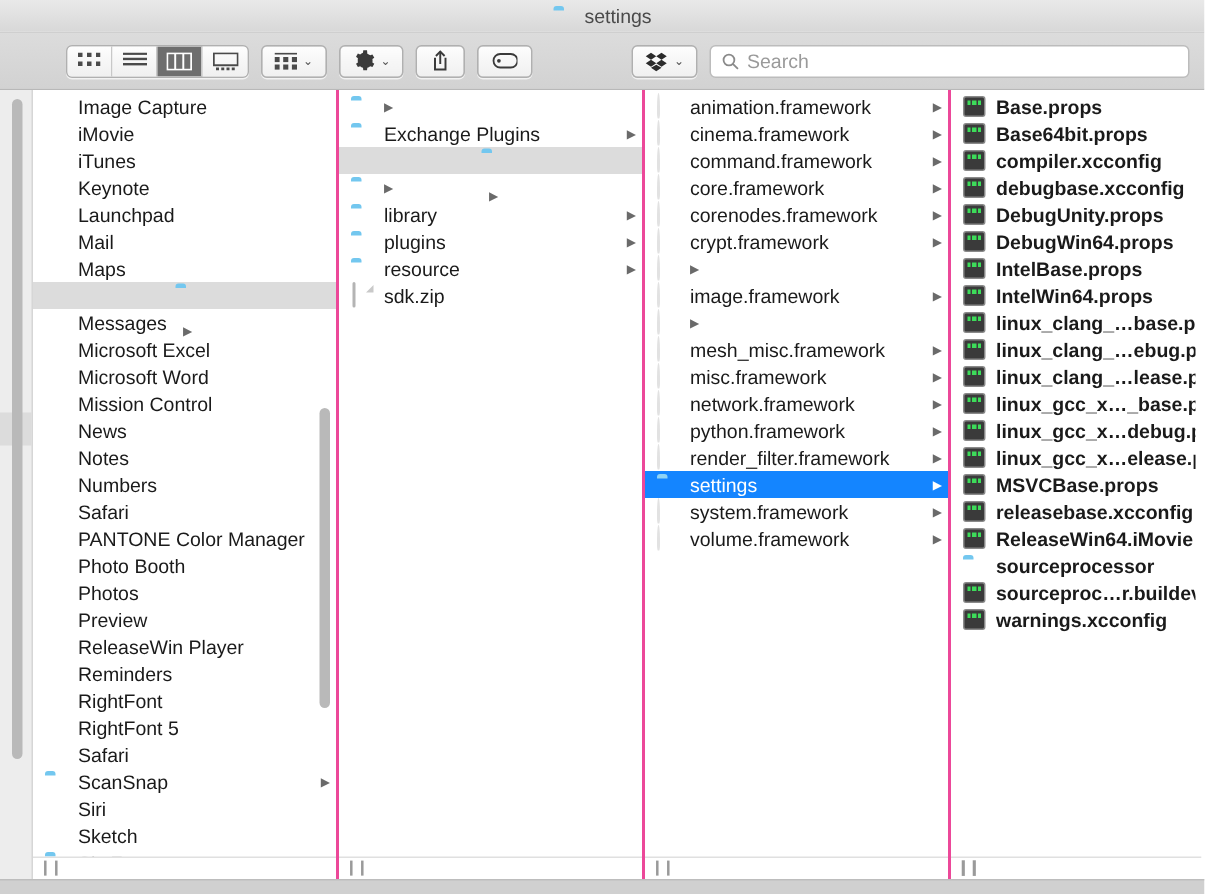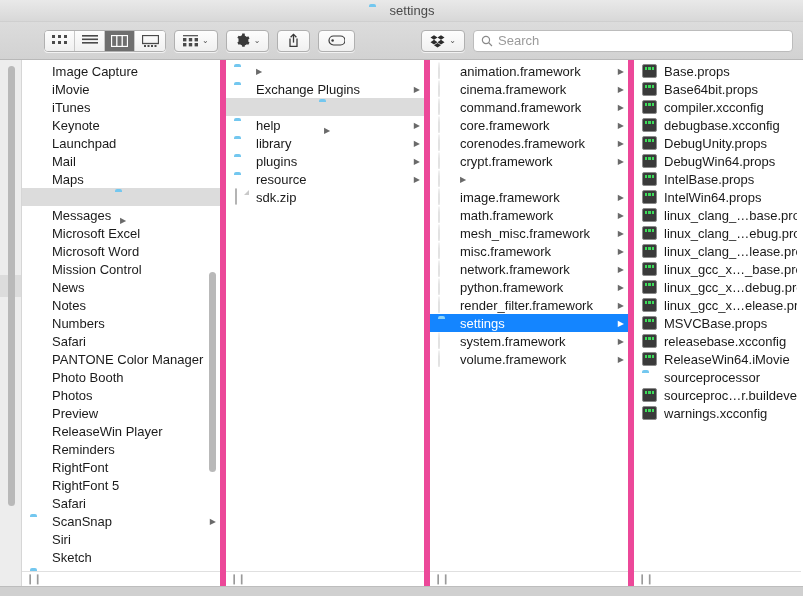--- a/index.html
+++ b/index.html
@@ -92,30 +92,30 @@
     position: relative;
     flex: 0 0 22px;
   }
   .partial-sel {
     position: absolute; left: 0; right: 0; top: 215px; height: 22px;
     background: #dcdcdc;
   }
 
   .col {
     position: relative;
-    border-right: 6px solid #ec4899;
+    border-right: 2px solid #ec4899;
     background: #fff;
     overflow: hidden;
     flex: 0 0 auto;
     display: flex; flex-direction: column;
   }
   .col-1 { width: 204px; }
   .col-2 { width: 204px; }
   .col-3 { width: 204px; }
-  .col-4 { width: 167px; border-right: none; }
+  .col-4 { width: 167px; border-right: none; font-weight: bold; }
 
   .col-list { flex: 1; overflow: hidden; padding-top: 2px; }
 
   .row {
     height: 18px;
     display: flex; align-items: center;
     padding: 0 4px 0 8px;
     gap: 6px;
     white-space: nowrap;
     cursor: default;
@@ -484,21 +484,20 @@
             <span class="nm">Exchange Plugins</span>
             <span class="arrow">▶</span>
           </div>
           <div class="row sel-gray">
             <span class="ic"><span class="ic-folder"></span></span>
             <span class="nm">frameworks</span>
             <span class="arrow">▶</span>
           </div>
           <div class="row">
             <span class="ic"><span class="ic-folder"></span></span>
-            <span class="nm">help</span>
             <span class="arrow">▶</span>
           </div>
           <div class="row">
             <span class="ic"><span class="ic-folder"></span></span>
             <span class="nm">library</span>
             <span class="arrow">▶</span>
           </div>
           <div class="row">
             <span class="ic"><span class="ic-folder"></span></span>
             <span class="nm">plugins</span>
@@ -555,21 +554,20 @@
             <span class="ic"><span class="ic-fw"></span></span>
             <span class="arrow">▶</span>
           </div>
           <div class="row">
             <span class="ic"><span class="ic-fw"></span></span>
             <span class="nm">image.framework</span>
             <span class="arrow">▶</span>
           </div>
           <div class="row">
             <span class="ic"><span class="ic-fw"></span></span>
-            <span class="nm">math.framework</span>
             <span class="arrow">▶</span>
           </div>
           <div class="row">
             <span class="ic"><span class="ic-fw"></span></span>
             <span class="nm">mesh_misc.framework</span>
             <span class="arrow">▶</span>
           </div>
           <div class="row">
             <span class="ic"><span class="ic-fw"></span></span>
             <span class="nm">misc.framework</span>

